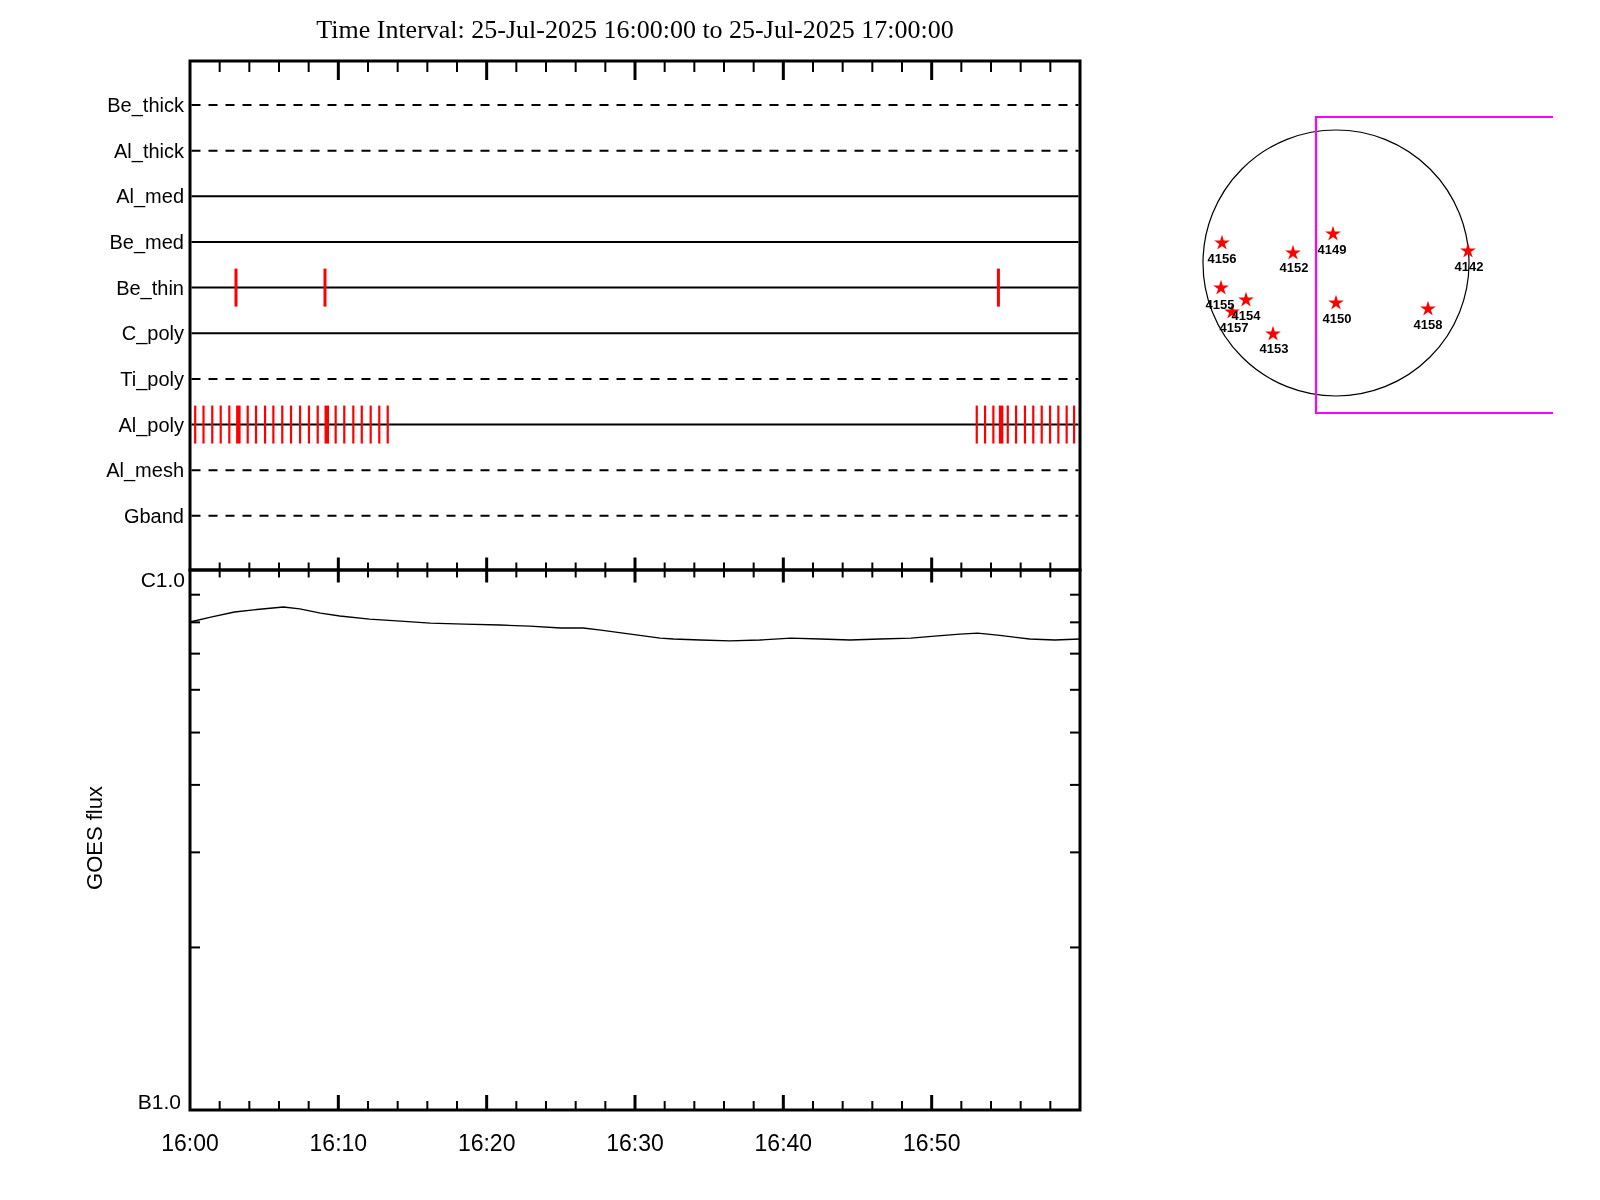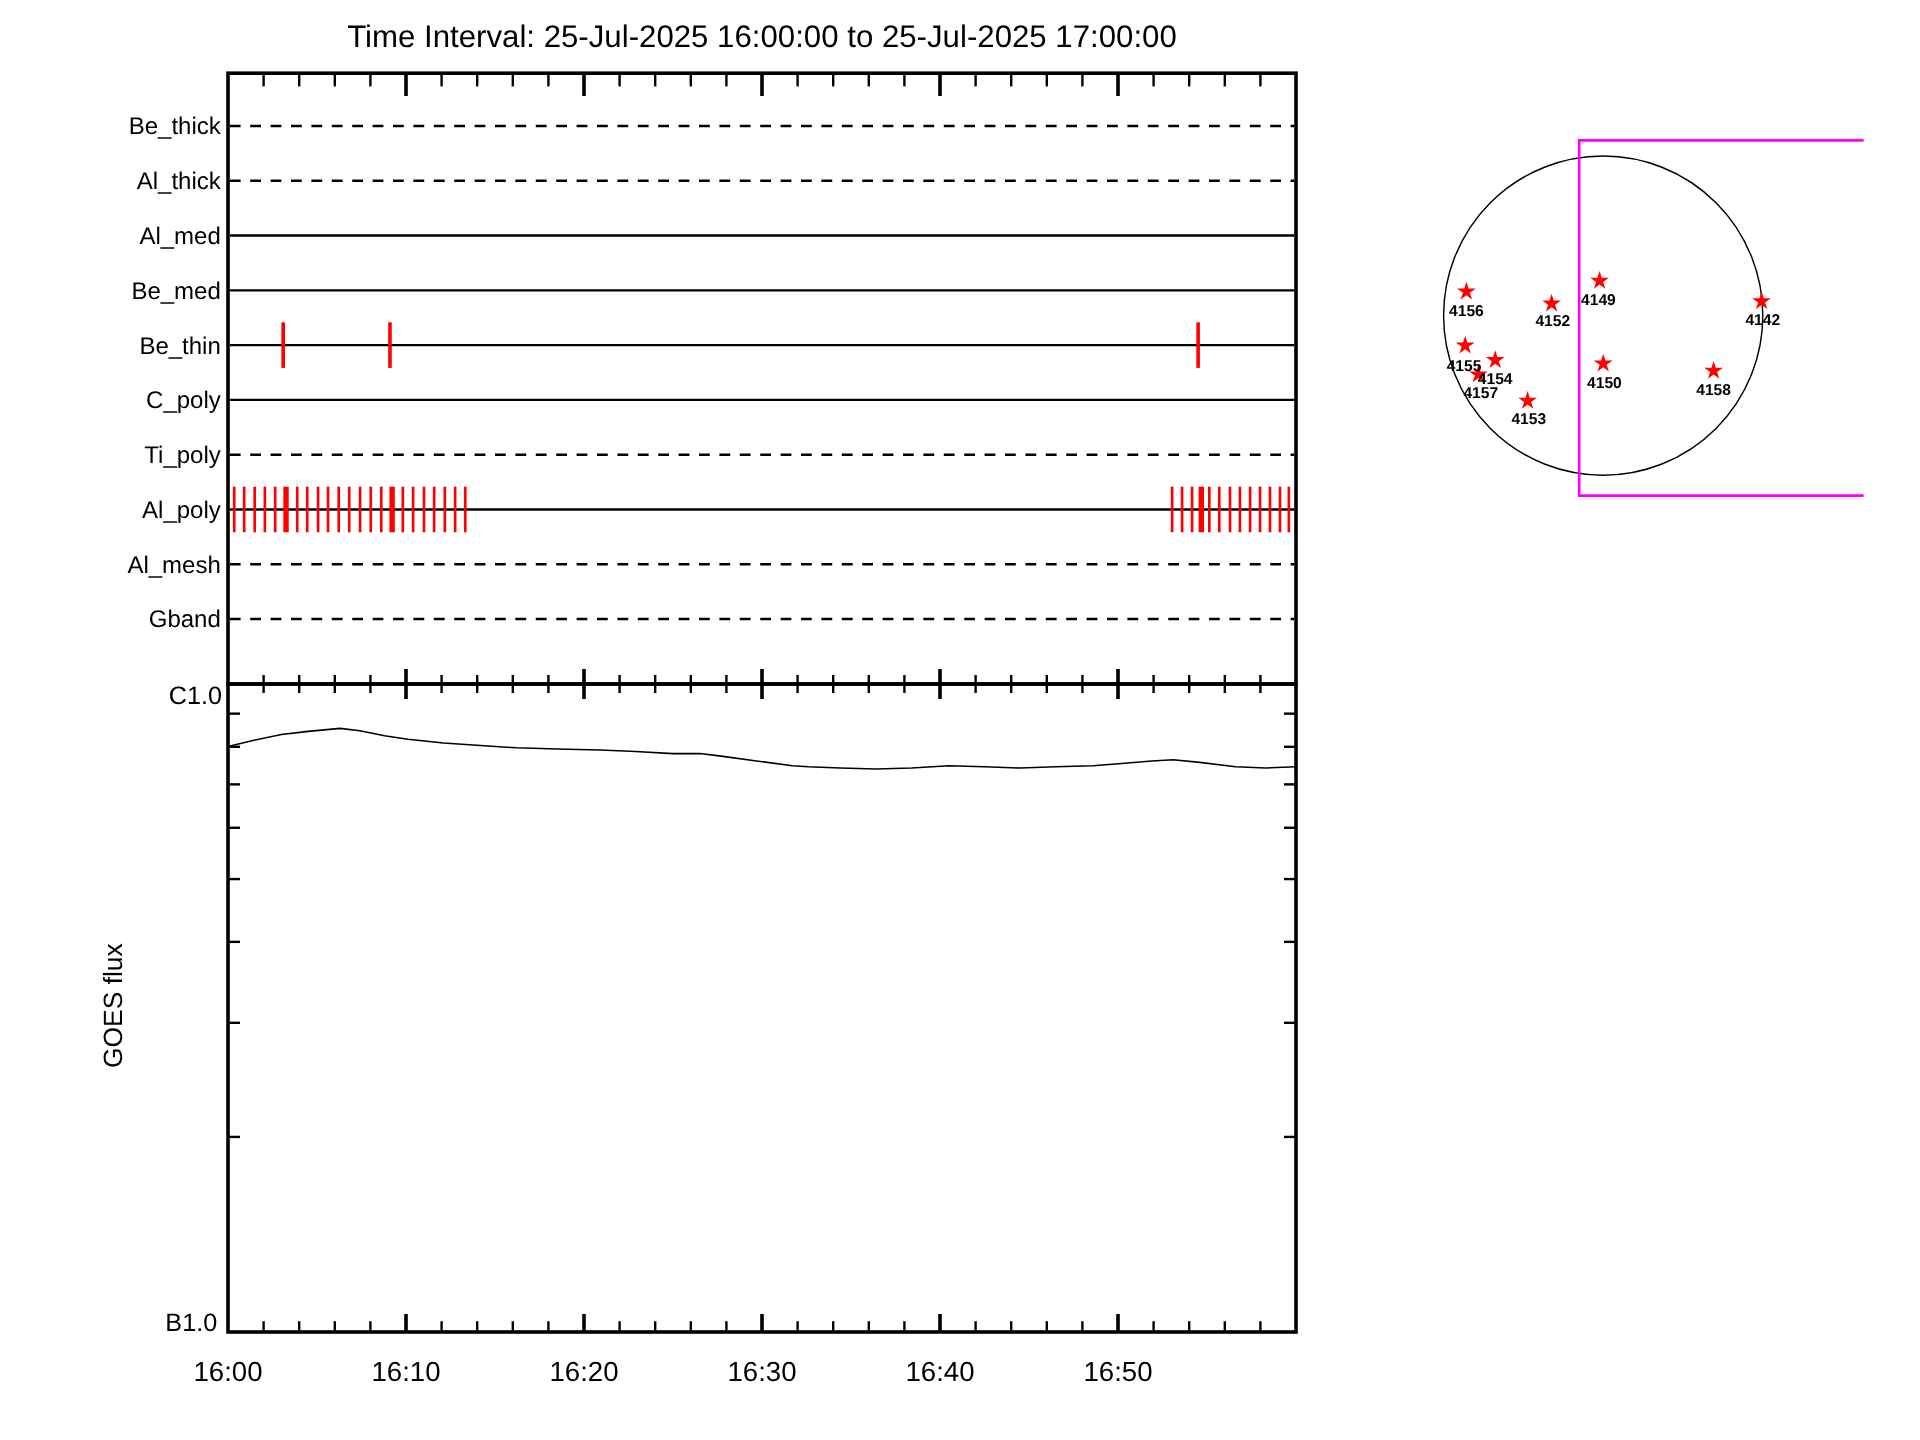--- a/index.html
+++ b/index.html
@@ -1,20 +1,20 @@
 <!DOCTYPE html>
 <html><head>
 <meta charset="utf-8">
 <style>
   html,body{margin:0;padding:0;}
   body{width:1600px;height:1200px;background:#ffffff;position:relative;
        font-family:"Liberation Sans",sans-serif;overflow:hidden;}
   .abs{position:absolute;}
   #title{left:635px;top:15px;transform:translateX(-50%);font-size:26px;
-         color:#000;white-space:nowrap;letter-spacing:0px;}
+         color:#000;white-space:nowrap;letter-spacing:0px;font-family:Liberation Serif, serif;}
   #goes-ylabel{left:95px;top:838px;transform:translate(-50%,-50%) rotate(-90deg);
          font-size:22px;color:#000;white-space:nowrap;}
   svg text{font-family:"Liberation Sans",sans-serif;}
 </style>
 </head>
 <body>
 
 <div id="stage">
   <div id="title" class="abs">Time Interval: 25-Jul-2025 16:00:00 to 25-Jul-2025 17:00:00</div>
   <div id="goes-ylabel" class="abs">GOES flux</div>

